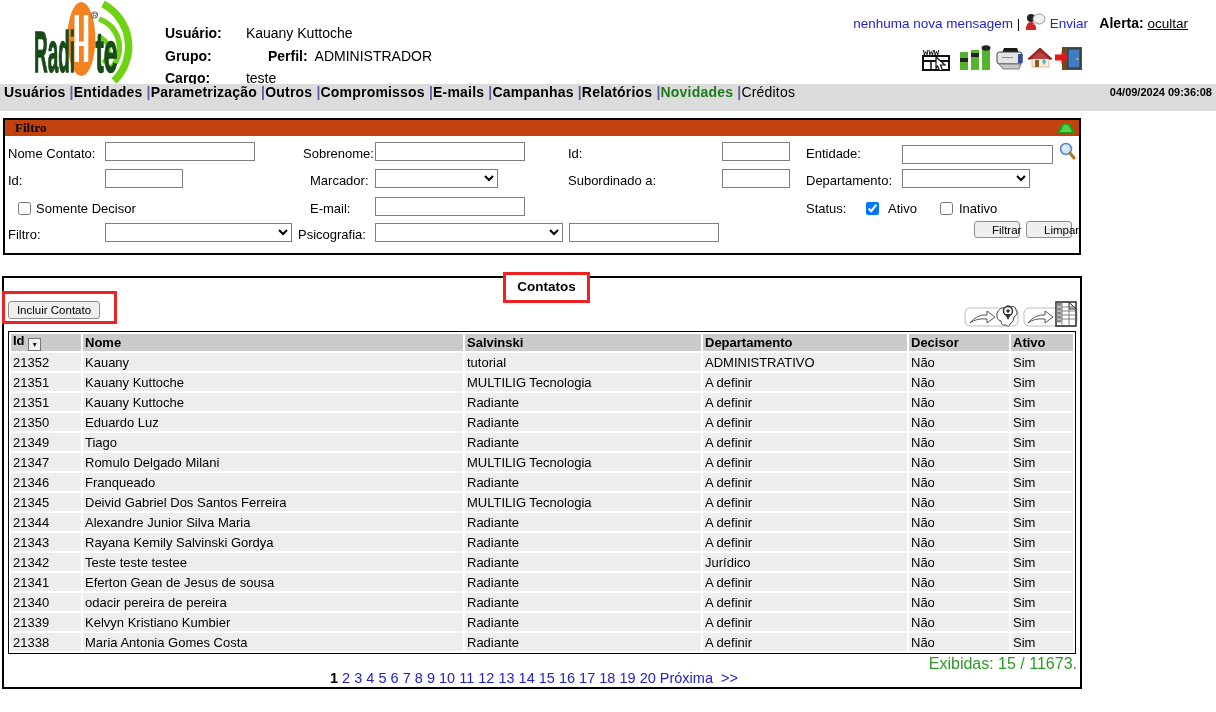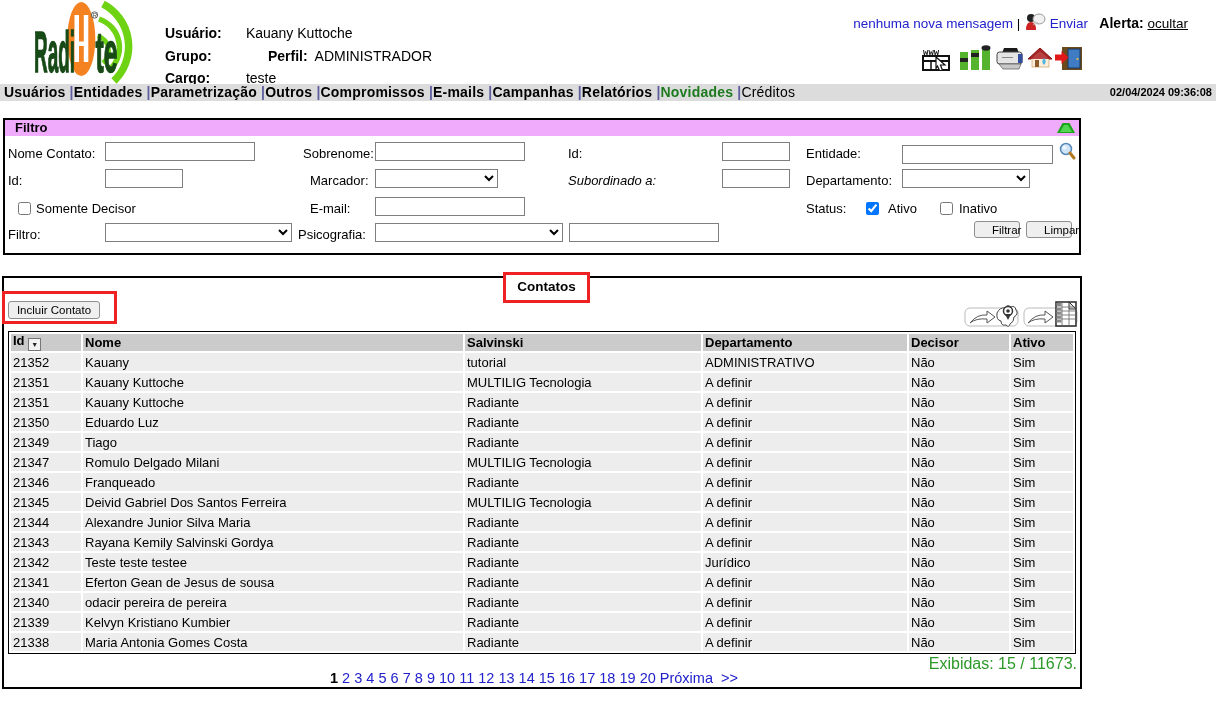--- a/index.html
+++ b/index.html
@@ -20,30 +20,30 @@
   font-family:"Liberation Sans",sans-serif; background:#fff;
 }
 button.btn {
   font-family:"Liberation Sans",sans-serif; font-size:11.5px;
   background:#efefef; border:1px solid #8f8f8f; border-radius:3px; height:18px; padding:0 17px;
 }
 
 #hdr-info { left:165px; top:7px; line-height:22px; font-size:14px; }
 #msgline { top:12px; right:28px; font-size:13.5px; }
 #menubar {
-  left:0; top:84px; width:1216px; height:17px; background:#dcdcdc;
+  left:0; top:84px; width:1216px; height:27px; background:#dcdcdc;
   font-size:14px; letter-spacing:0.2px; line-height:17px; white-space:nowrap;
 }
 #menubar .sep { color:#5f5f9f; font-weight:bold; }
 #menudate { right:4px; top:86px; font-size:11px; font-weight:bold; }
 
 #filtro {
   left:3px; top:118px; width:1078px; height:137px; border:2px solid #000; background:#fff;
 }
-#filtro-bar { left:0; top:0; width:100%; height:16px; background:#f0abfc; }
+#filtro-bar { left:0; top:0; width:100%; height:16px; background:#c2410c;font-family:Liberation Serif, serif; }
 #filtro-bar .t { position:absolute; left:10px; top:0px; font-weight:bold; font-size:13px; }
 .flabel { position:absolute; font-size:13px; }
 
 #contatos {
   left:2px; top:276px; width:1080px; height:413px; border:2px solid #000; background:#fff;
 }
 .redbox { position:absolute; border:3px solid #ee2222; background:transparent; }
 #tbl { position:absolute; left:4px; top:53px; border:1px solid #000; border-collapse:separate; border-spacing:2px; background:#fff; }
 #tbl th { background:#cbcbcb; text-align:left; font-size:13px; padding:0 2px; height:17px; font-weight:bold; line-height:13px; }
 #tbl td { background:#ededed; font-size:13px; padding:0 2px; height:18px; white-space:nowrap; }
@@ -126,21 +126,21 @@
       <rect x="143" y="3" width="20" height="23" fill="#6b4a1c"></rect>
       <rect x="149" y="5" width="12" height="19" fill="#3f7cc4" stroke="#173864" stroke-width="1"></rect>
       <circle cx="158.5" cy="15" r="1.1" fill="#e8c040"></circle>
       <path d="M 136 10.5 L 142.5 10.5 L 142.5 7 L 149.5 13.5 L 142.5 20 L 142.5 16.5 L 136 16.5 Z" fill="#e01818"></path>
     </g>
   </svg>
 </div>
 <div class="abs" id="menubar">
   <span style="margin-left:4px"></span><span class="b">Usuários</span> <span class="sep">|</span><span class="b">Entidades</span> <span class="sep">|</span><span class="b">Parametrização</span> <span class="sep">|</span><span class="b">Outros</span> <span class="sep">|</span><span class="b">Compromissos</span> <span class="sep">|</span><span class="b">E-mails</span> <span class="sep">|</span><span class="b">Campanhas</span> <span class="sep">|</span><span class="b">Relatórios</span> <span class="sep">|</span><span class="b" style="color:#1e7a1e">Novidades</span> <span class="sep">|</span><span>Créditos</span>
 </div>
-<div class="abs" id="menudate">02/04/2024 09:36:08</div>
+<div class="abs" id="menudate">04/09/2024 09:36:08</div>
 
 <div class="abs" id="filtro">
   <div class="abs" id="filtro-bar">
       <span class="t">Filtro</span>
     <svg width="20" height="14" viewBox="0 0 20 14" style="position:absolute; right:3px; top:1px;">
       <path d="M 1 12 L 6.5 2 L 13.5 2 L 19 12 Z" fill="#1ca41c"></path>
       <path d="M 4 11 L 8 4 L 12 4 L 16 11 Z" fill="#52d552"></path>
     </svg>
   </div>
 
@@ -155,21 +155,21 @@
   <svg width="19" height="19" viewBox="0 0 19 19" style="position:absolute; left:1053px; top:22px;">
     <circle cx="8" cy="7" r="5.5" fill="#cfe5f7" stroke="#5588bb" stroke-width="1.5"></circle>
     <path d="M 12 11 L 16 16" stroke="#b07820" stroke-width="3" stroke-linecap="round"></path>
     <circle cx="6.5" cy="5.5" r="2" fill="#eef6fd"></circle>
   </svg>
 
   <div class="flabel" style="left:3px; top:53px;">Id:</div>
   <input type="text" class="abs" style="left: 100px; top: 49px; width: 78px;">
   <div class="flabel" style="left:305px; top:53px;text-align:right;">Marcador:</div>
   <select class="abs" style="left:370px; top:49px; width:123px;"></select>
-  <div class="flabel" style="left:563px; top:53px;font-style:italic;">Subordinado a:</div>
+  <div class="flabel" style="left:563px; top:53px;">Subordinado a:</div>
   <input type="text" class="abs" style="left: 717px; top: 49px; width: 68px;">
   <div class="flabel" style="left:801px; top:53px;">Departamento:</div>
   <select class="abs" style="left:897px; top:49px; width:128px;"></select>
 
   <input type="checkbox" class="abs" style="left: 9px; top: 79px;">
   <div class="flabel" style="left:31px; top:81px;">Somente Decisor</div>
   <div class="flabel" style="left:305px; top:81px;">E-mail:</div>
   <input type="text" class="abs" style="left: 370px; top: 77px; width: 150px;">
   <div class="flabel" style="left:801px; top:81px;">Status:</div>
   <input type="checkbox" class="abs" checked="" style="left: 857px; top: 79px;">

